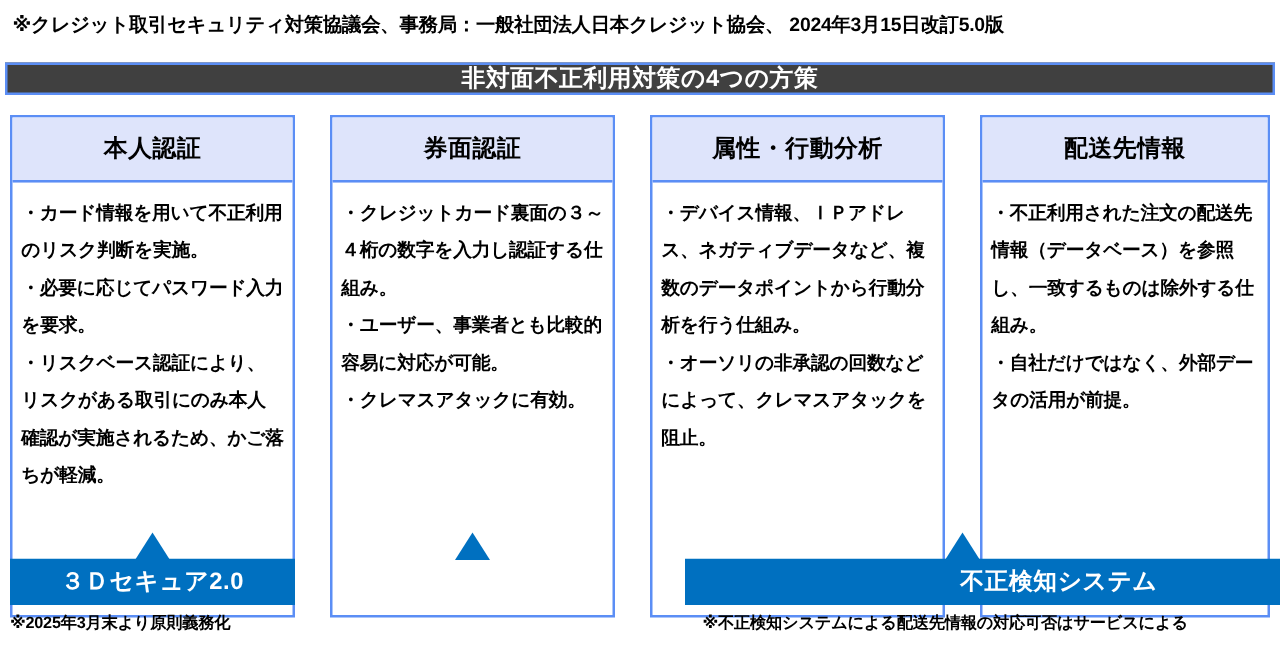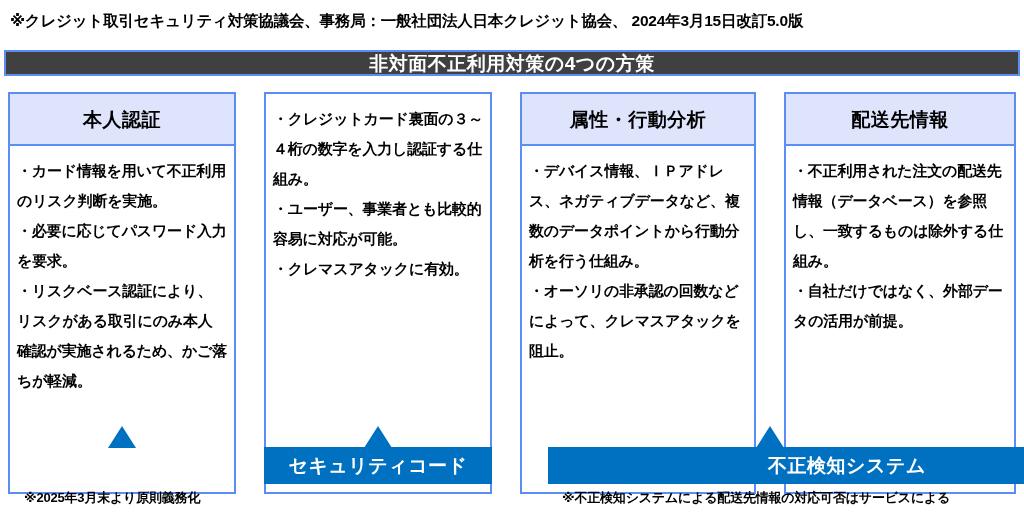--- a/index.html
+++ b/index.html
@@ -150,21 +150,21 @@
   .footnote {
     position: absolute;
     top: 489px;
     font-size: 13px;
     font-weight: bold;
     letter-spacing: -0.2px;
     white-space: nowrap;
     line-height: 18px;
     color: #000000;
   }
-  .footnote.f1 { left: 8px; margin-left: 16px; }
+  .footnote.f1 { left: 8px; }
   .footnote.f2 { left: 522px; margin-left: 40px; }
 </style>
 </head>
 <body>
 
 <div class="page">
 
   <div class="top-note">※クレジット取引セキュリティ対策協議会、事務局：一般社団法人日本クレジット協会、 2024年3月15日改訂5.0版</div>
 
   <div class="title-band">
@@ -178,20 +178,23 @@
         <span class="card-title">本人認証</span>
       </div>
       <div class="card-body">
         <span class="body-text">・カード情報を用いて不正利用のリスク判断を実施。
 ・必要に応じてパスワード入力を要求。
 ・リスクベース認証により、リスクがある取引にのみ本人確認が実施されるため、かご落ちが軽減。</span>
       </div>
     </div>
 
     <div class="card c2">
+      <div class="card-header">
+        <span class="card-title">券面認証</span>
+      </div>
       <div class="card-body">
         <span class="body-text">・クレジットカード裏面の３～４桁の数字を入力し認証する仕組み。
 ・ユーザー、事業者とも比較的容易に対応が可能。
 ・クレマスアタックに有効。</span>
       </div>
     </div>
 
     <div class="card c4">
       <div class="card-header">
         <span class="card-title">配送先情報</span>
@@ -211,22 +214,22 @@
 ・オーソリの非承認の回数などによって、クレマスアタックを阻止。</span>
       </div>
     </div>
 
   </div>
 
   <div class="arrow a1"></div>
   <div class="arrow a2"></div>
   <div class="arrow a3"></div>
 
-  <div class="bottom-bar b2">
-    <span class="bar-text">セキュリティコード</span>
+  <div class="bottom-bar b1">
+    <span class="bar-text">３Ｄセキュア2.0</span>
   </div>
   <div class="bottom-bar b3">
     <span class="bar-text">不正検知システム</span>
   </div>
 
   <div class="footnote f1">※2025年3月末より原則義務化</div>
   <div class="footnote f2">※不正検知システムによる配送先情報の対応可否はサービスによる</div>
 
 </div>
 

